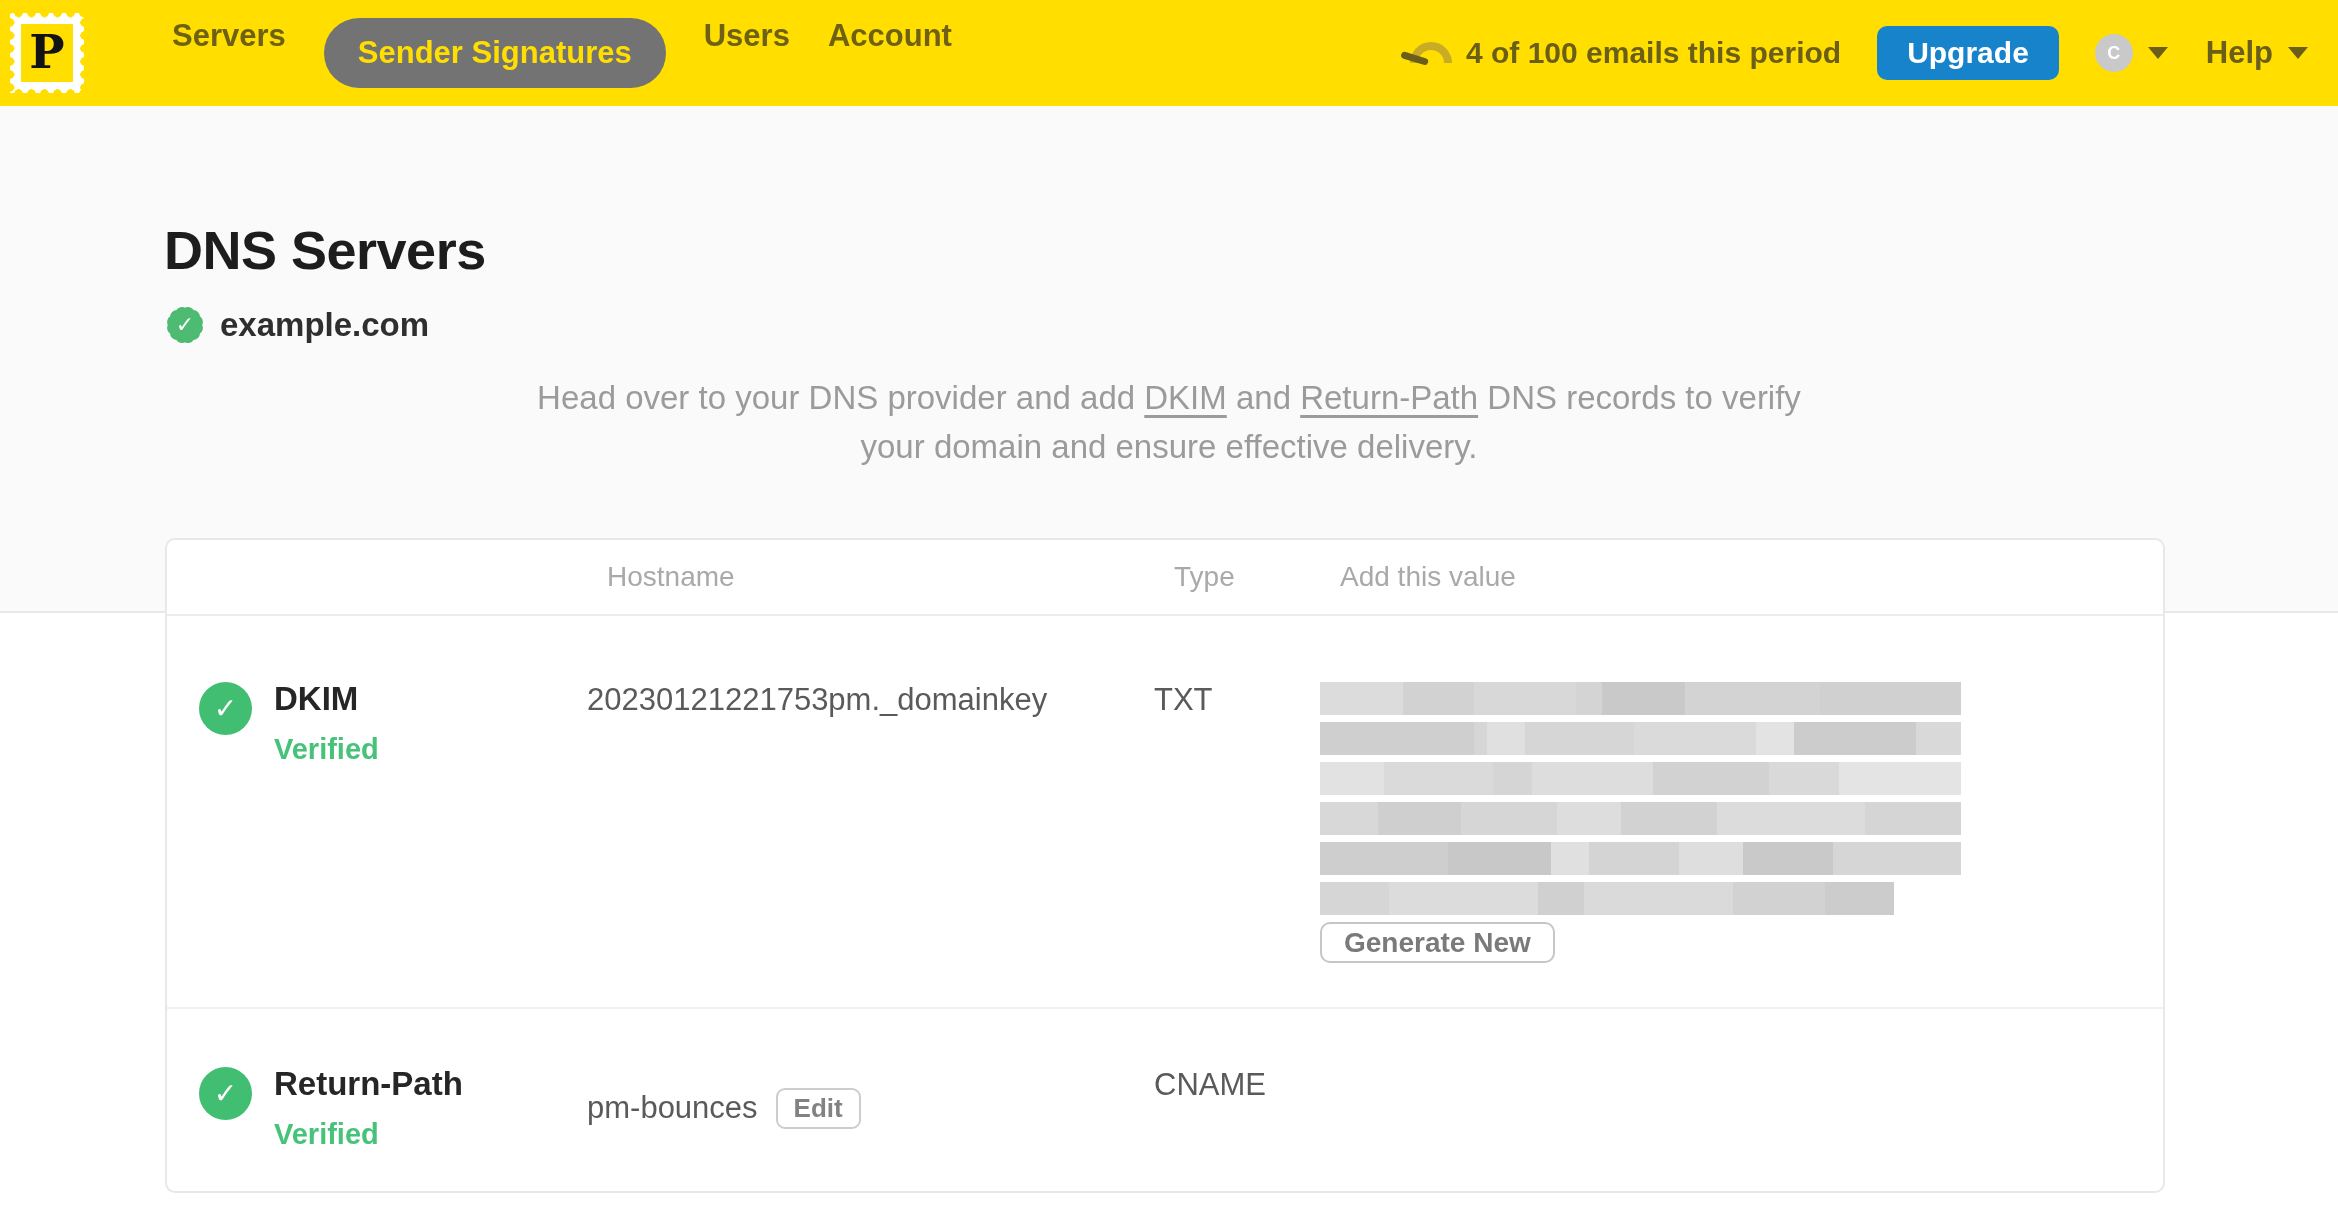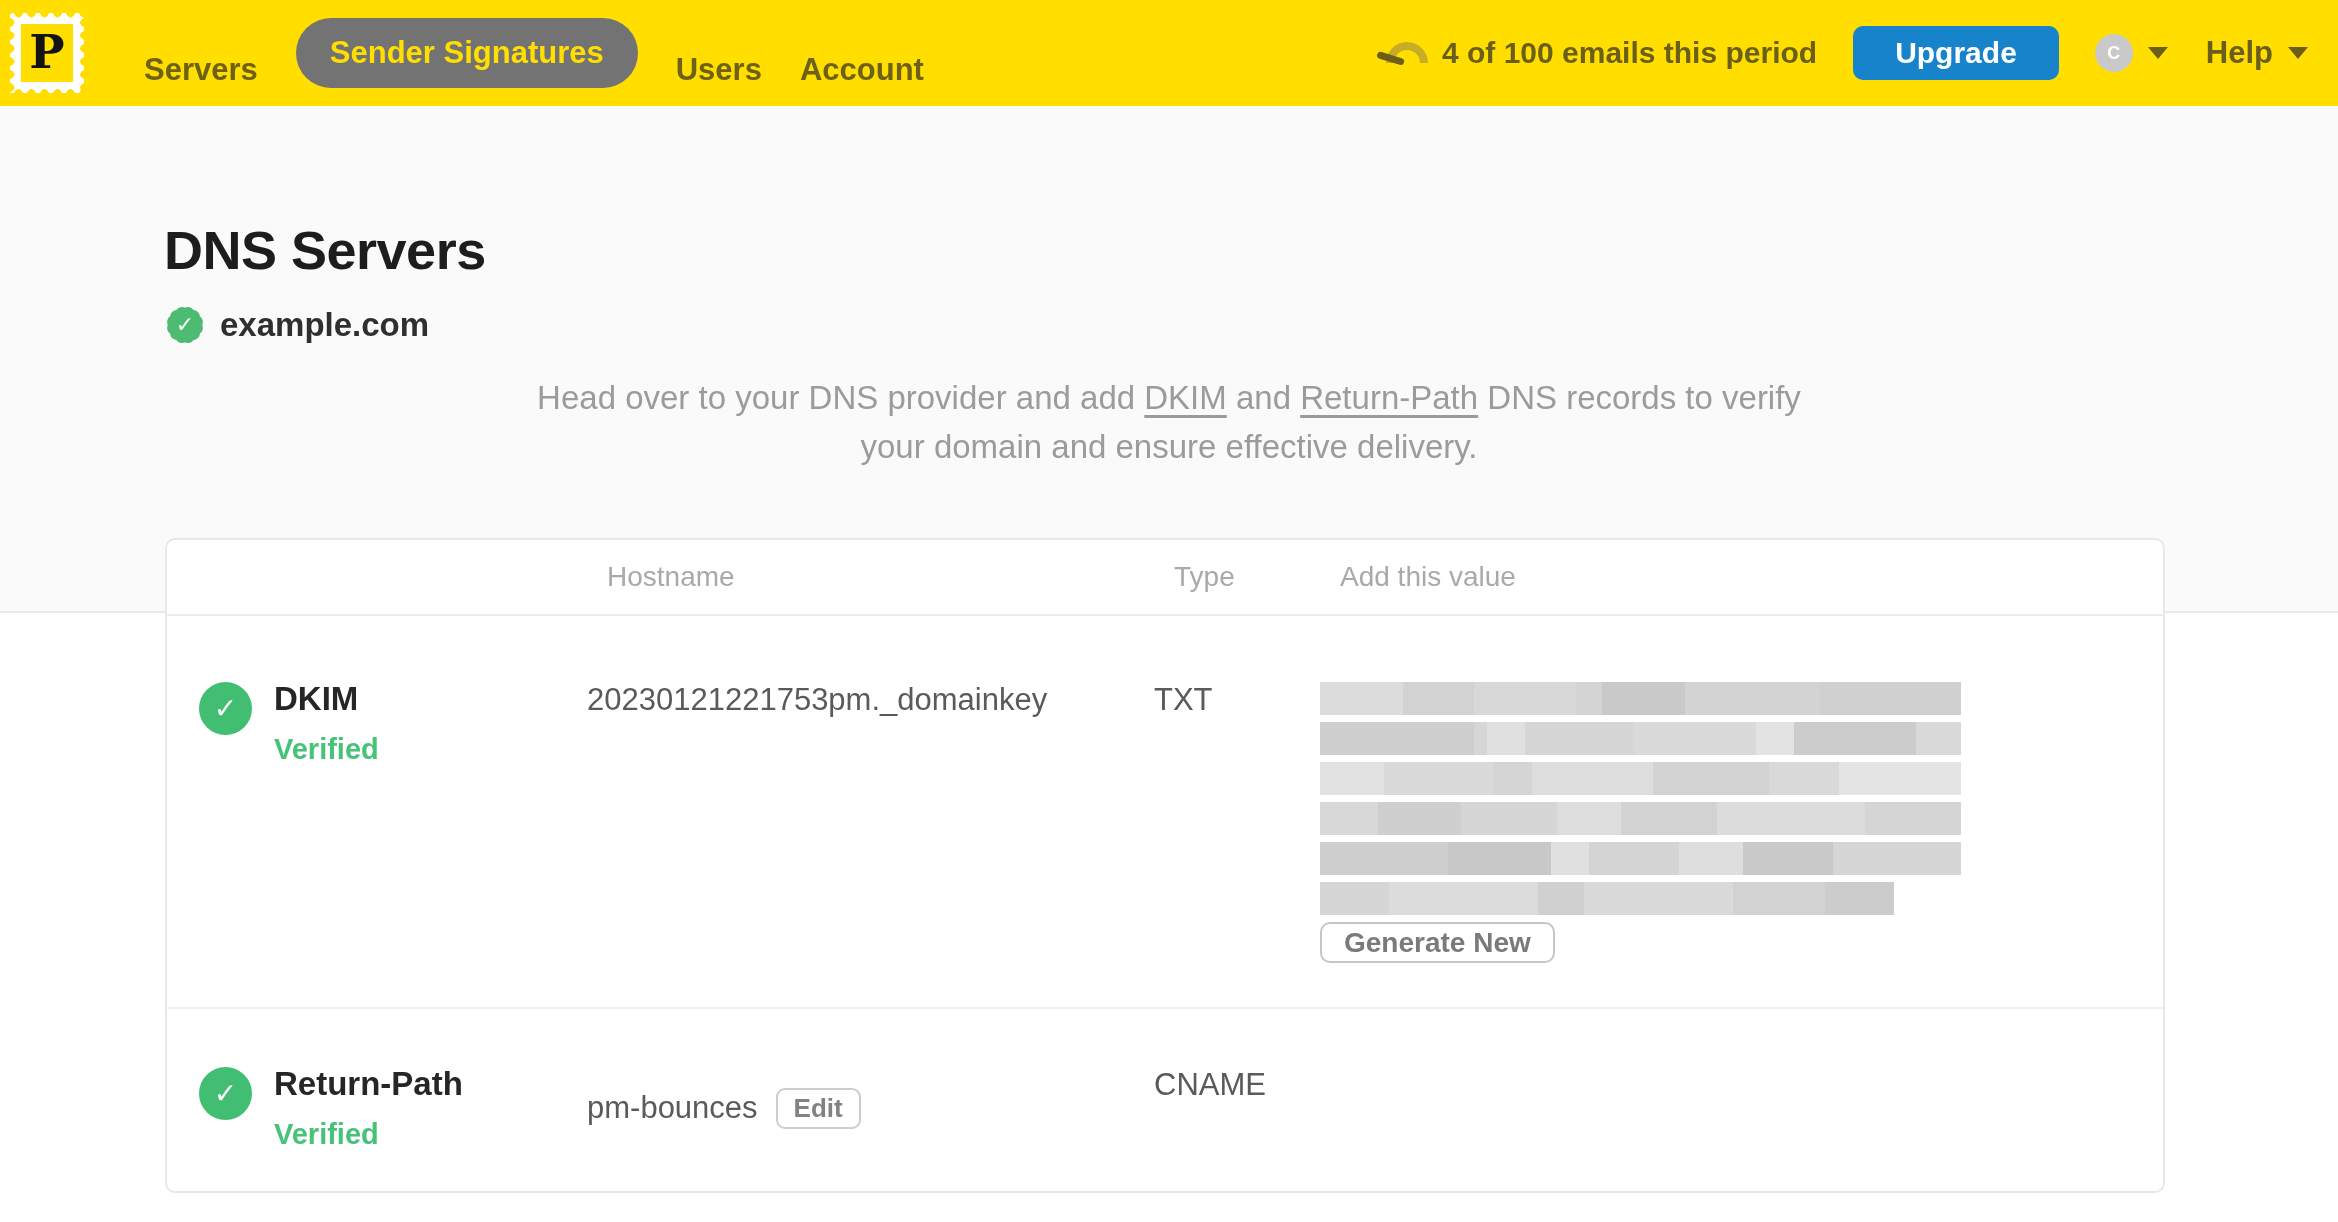--- a/index.html
+++ b/index.html
@@ -21,21 +21,21 @@
     background-size:13px 13px, 13px 13px, 13px 13px, 13px 13px;
     background-position:2px -6.5px, 2px calc(100% + 6.5px), -6.5px 3px, calc(100% + 6.5px) 3px;
     background-repeat:repeat-x, repeat-x, repeat-y, repeat-y;
   }
   .stamp-inner {
     position:absolute; inset:11px; background:#FFDE00;
     display:flex; align-items:center; justify-content:center;
     font-family:"DejaVu Serif","Liberation Serif",serif;
     font-weight:700; font-size:47px; color:#131313; padding-bottom:4px;
   }
-  .nav { display:flex; align-items:flex-end; margin-left:60px; }
+  .nav { display:flex; align-items:flex-start; margin-left:88px; }
   .nav-item {
     font-size:31px; font-weight:700; color:#6e6114; margin-right:38px;
     cursor:pointer; white-space:nowrap;
   }
   .nav-item.active {
     background:#737373; color:#FFDE00; height:70px; border-radius:35px;
     display:flex; align-items:center; padding:0 34px;
   }
   .topbar-spacer { flex:1; }
   .usage { display:flex; align-items:center; margin-right:36px; }
@@ -44,21 +44,21 @@
     position:absolute; left:3px; top:2px; width:42px; height:21px;
     border:8px solid #c9ac25; border-bottom:none; border-radius:42px 42px 0 0;
   }
   .gauge-needle {
     position:absolute; left:-7px; bottom:0; width:28px; height:7px;
     background:#6b5e18; border-radius:4px; transform:rotate(17deg); transform-origin:right center;
   }
   .usage-text { font-size:30px; font-weight:700; color:#6b5f18; white-space:nowrap; }
   .upgrade-btn {
     height:54px; background:#1783CB; color:#ffffff; font-size:30px; font-weight:700;
-    border:none; border-radius:10px; padding:0 42px; cursor:pointer;
+    border:none; border-radius:10px; padding:0 30px; cursor:pointer;
     font-family:inherit;
   }
   .account-menu { display:flex; align-items:center; margin-left:36px; cursor:pointer; }
   .avatar {
     width:38px; height:38px; border-radius:50%; background:#c9c9c9;
     display:flex; align-items:center; justify-content:center;
     color:#ffffff; font-size:18px; font-weight:700;
   }
   .caret {
     width:0; height:0; border-left:10px solid transparent; border-right:10px solid transparent;

